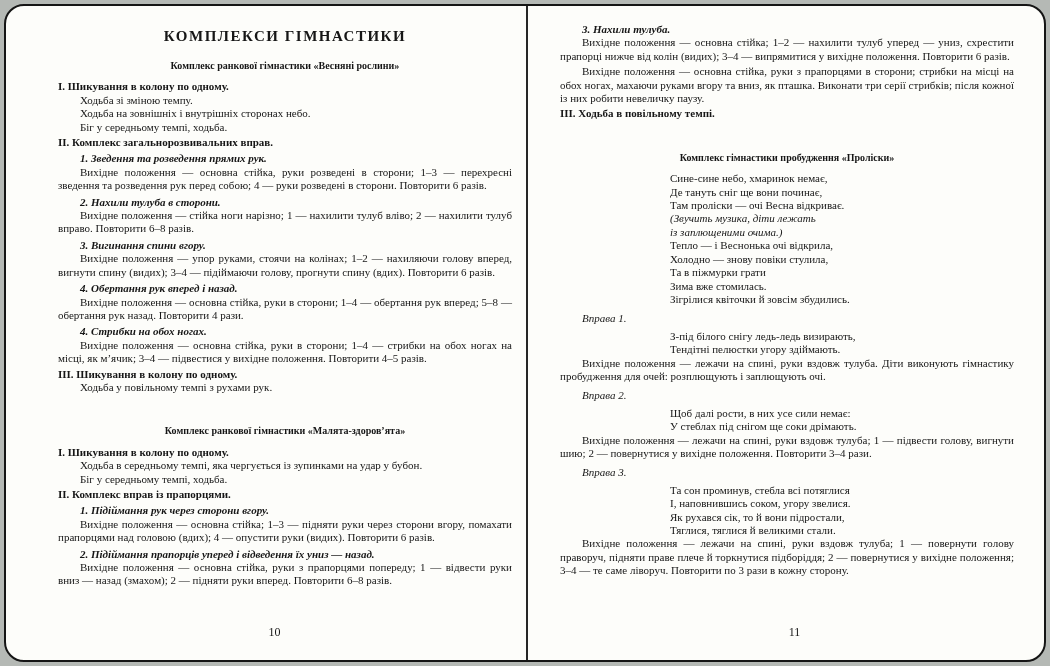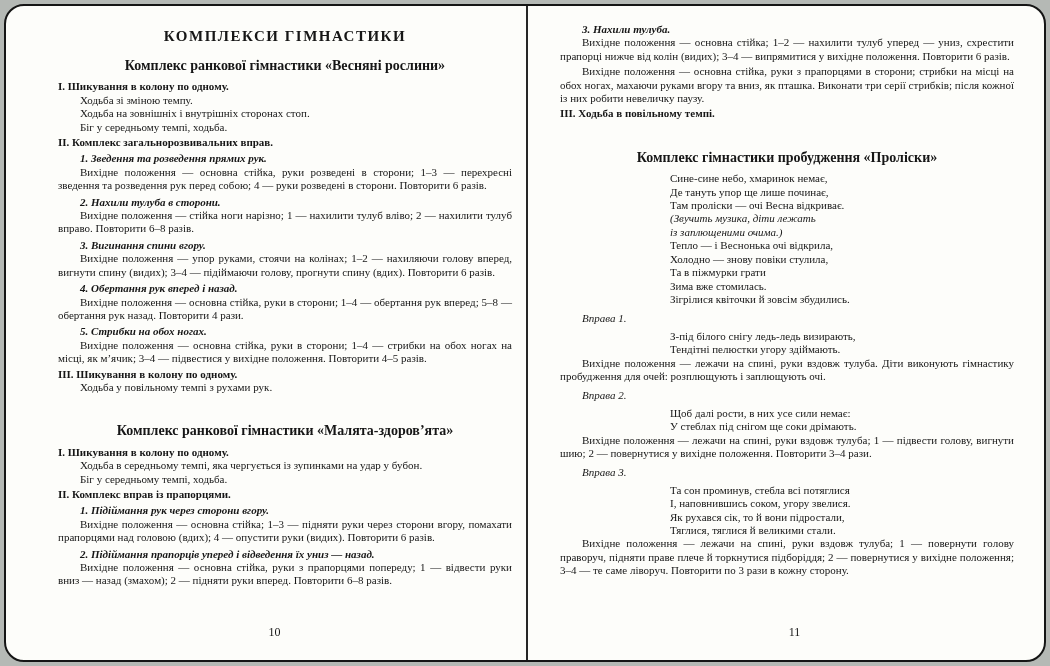--- a/index.html
+++ b/index.html
@@ -22,21 +22,21 @@
   .page { position: relative; flex: 1 1 0; box-sizing: border-box; }
   .page.left  { padding: 12px 14px 0 52px; }
   .page.right { padding: 14px 30px 0 32px; }
   .gutter { width: 2px; background: #262626; }
 
   .doc-title {
     font-size: 15px; font-weight: bold; text-align: center;
     letter-spacing: 1.5px; margin: 10px 0 14px 0;
   }
   .blk { font-size: 11px; line-height: 13.4px; }
-  .heading { font-weight: bold; text-align: center; font-size: 14px; margin: 7px 0 8px; }
+  .heading { font-weight: bold; text-align: center; font-size: 10px; margin: 7px 0 8px; }
   .heading.gap { margin-top: 30px; }
   .roman { font-weight: bold; margin-top: 2px; }
   .plain { text-indent: 22px; }
   .exercise { font-weight: bold; font-style: italic; text-indent: 22px; margin-top: 3px; }
   .body { text-align: justify; text-indent: 22px; margin-bottom: 2px; }
   .poem { margin-left: 110px; }
   .poem-italic { margin-left: 110px; font-style: italic; }
   .vprava { font-style: italic; text-indent: 22px; margin: 6px 0 4px; }
   .pagenum {
     position: absolute; bottom: 20px; left: 17px; right: 0;
@@ -46,32 +46,32 @@
 </head>
 <body>
 
 <div class="sheet">
   <div class="page left">
     <h1 class="doc-title">КОМПЛЕКСИ ГІМНАСТИКИ</h1>
     <div class="blocks" id="left-blocks">
         <div class="blk heading">Комплекс ранкової гімнастики «Весняні рослини»</div>
         <div class="blk roman">I. Шикування в колону по одному.</div>
         <div class="blk plain">Ходьба зі зміною темпу.</div>
-        <div class="blk plain">Ходьба на зовнішніх і внутрішніх сторонах стоп.</div>
+        <div class="blk plain">Ходьба на зовнішніх і внутрішніх сторонах небо.</div>
         <div class="blk plain">Біг у середньому темпі, ходьба.</div>
         <div class="blk roman">II. Комплекс загальнорозвивальних вправ.</div>
         <div class="blk exercise">1. Зведення та розведення прямих рук.</div>
         <div class="blk body">Вихідне положення — основна стійка, руки розведені в сторони; 1–3 — перехресні зведення та розведення рук перед собою; 4 — руки розведені в сторони. Повторити 6 разів.</div>
         <div class="blk exercise">2. Нахили тулуба в сторони.</div>
         <div class="blk body">Вихідне положення — стійка ноги нарізно; 1 — нахилити тулуб вліво; 2 — нахилити тулуб вправо. Повторити 6–8 разів.</div>
         <div class="blk exercise">3. Вигинання спини вгору.</div>
         <div class="blk body">Вихідне положення — упор руками, стоячи на колінах; 1–2 — нахиляючи голову вперед, вигнути спину (видих); 3–4 — підіймаючи голову, прогнути спину (вдих). Повторити 6 разів.</div>
         <div class="blk exercise">4. Обертання рук вперед і назад.</div>
         <div class="blk body">Вихідне положення — основна стійка, руки в сторони; 1–4 — обертання рук вперед; 5–8 — обертання рук назад. Повторити 4 рази.</div>
-        <div class="blk exercise">5. Стрибки на обох ногах.</div>
+        <div class="blk exercise">4. Стрибки на обох ногах.</div>
         <div class="blk body">Вихідне положення — основна стійка, руки в сторони; 1–4 — стрибки на обох ногах на місці, як м’ячик; 3–4 — підвестися у вихідне положення. Повторити 4–5 разів.</div>
         <div class="blk roman">III. Шикування в колону по одному.</div>
         <div class="blk plain">Ходьба у повільному темпі з рухами рук.</div>
         <div class="blk heading gap">Комплекс ранкової гімнастики «Малята-здоров’ята»</div>
         <div class="blk roman">I. Шикування в колону по одному.</div>
         <div class="blk plain">Ходьба в середньому темпі, яка чергується із зупинками на удар у бубон.</div>
         <div class="blk plain">Біг у середньому темпі, ходьба.</div>
         <div class="blk roman">II. Комплекс вправ із прапорцями.</div>
         <div class="blk exercise">1. Підіймання рук через сторони вгору.</div>
         <div class="blk body">Вихідне положення — основна стійка; 1–3 — підняти руки через сторони вгору, помахати прапорцями над головою (вдих); 4 — опустити руки (видих). Повторити 6 разів.</div>
@@ -83,21 +83,21 @@
   <div class="gutter"></div>
   <div class="page right">
     <div class="blocks" id="right-blocks">
         <div class="blk exercise">3. Нахили тулуба.</div>
         <div class="blk body">Вихідне положення — основна стійка; 1–2 — нахилити тулуб уперед — униз, схрестити прапорці нижче від колін (видих); 3–4 — випрямитися у вихідне положення. Повторити 6 разів.</div>
         <div class="blk body">Вихідне положення — основна стійка, руки з прапорцями в сторони; стрибки на місці на обох ногах, махаючи руками вгору та вниз, як пташка. Виконати три серії стрибків; після кожної із них робити невеличку паузу.</div>
         <div class="blk roman">III. Ходьба в повільному темпі.</div>
         <div class="blk heading gap">Комплекс гімнастики пробудження «Проліски»</div>
         <div class="blk poem">
           <div>Сине-сине небо, хмаринок немає,</div>
-          <div>Де тануть упор ще лише починає,</div>
+          <div>Де тануть сніг ще вони починає,</div>
           <div>Там проліски — очі Весна відкриває.</div>
         </div>
         <div class="blk poem-italic">
           <div>(Звучить музика, діти лежать</div>
           <div>із заплющеними очима.)</div>
         </div>
         <div class="blk poem">
           <div>Тепло — і Веснонька очі відкрила,</div>
           <div>Холодно — знову повіки стулила,</div>
           <div>Та в піжмурки грати</div>

